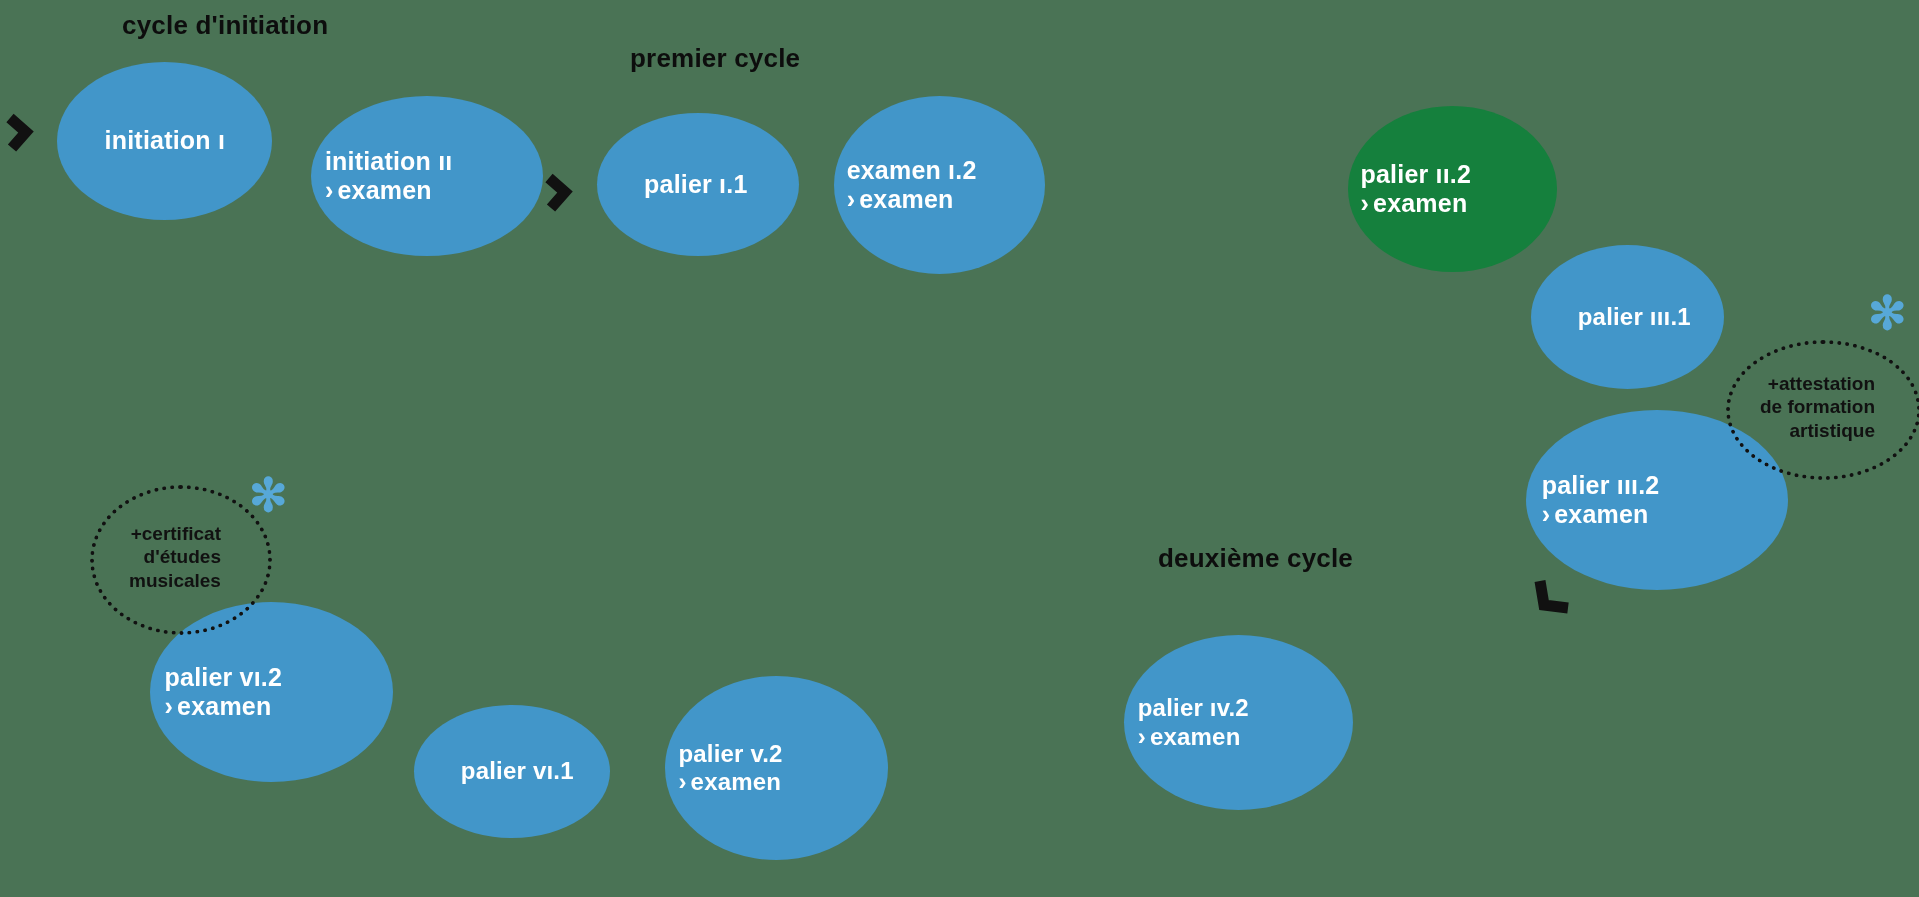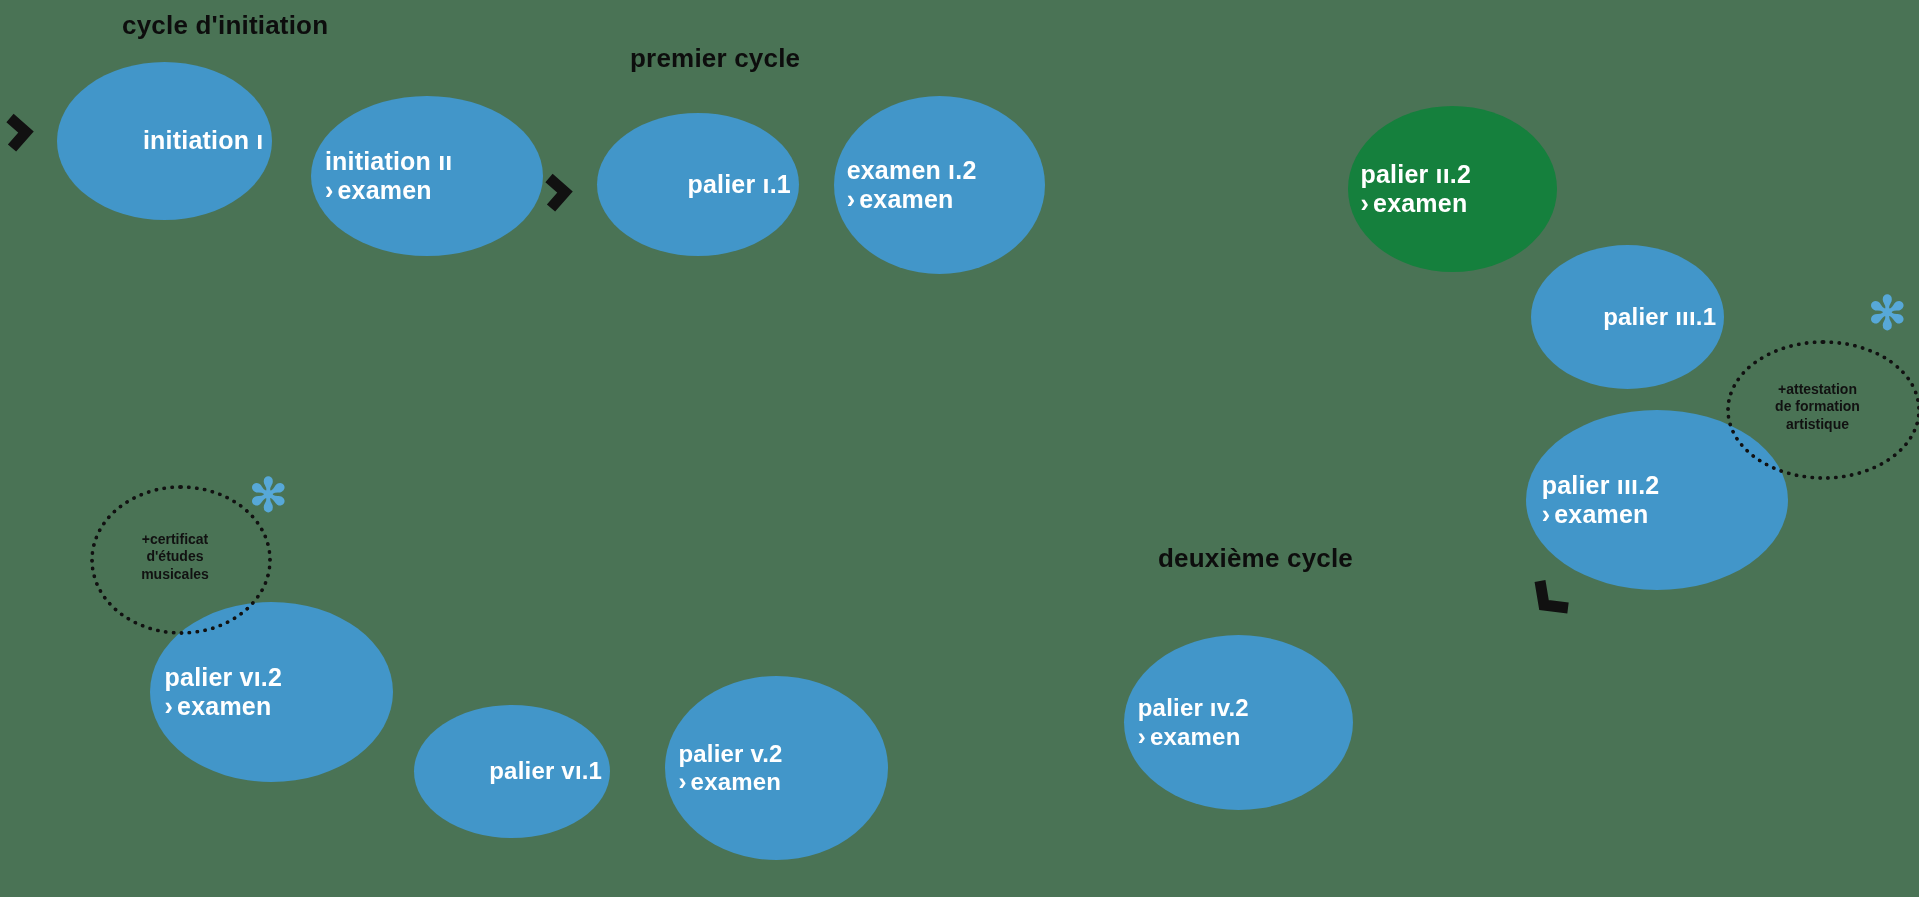--- a/index.html
+++ b/index.html
@@ -27,21 +27,21 @@
     color: #ffffff;
     font-weight: 600;
     letter-spacing: 0.2px;
     line-height: 1.18;
   }
   .node .txt {
     padding: 0 6%;
     width: 100%;
     text-align: left;
   }
-  .node.center .txt { text-align: right; padding: 0 4%; }
+  .node.center .txt { text-align: left; padding: 0 4%; margin-left: 39px; }
   .lbl-main { display: block; white-space: nowrap; }
   .lbl-exam { display: block; white-space: nowrap; }
   .chev {
     display: inline-block;
     margin-right: 4px;
     font-weight: 700;
   }
   .cycle-title {
     position: absolute;
     color: #0d0d0d;
@@ -58,23 +58,23 @@
     position: absolute;
     border: 4px dotted #111111;
     border-radius: 50%;
     display: flex;
     align-items: center;
     justify-content: center;
   }
   .annot .atxt {
     color: #111111;
     font-weight: 700;
-    font-size: 14px;
+    font-size: 19px;
     line-height: 1.22;
-    text-align: center;
+    text-align: right;
     white-space: pre-line;
     padding-right: 12px;
     padding-bottom: 6px;
   }
   .star {
     position: absolute;
     color: #57a8d8;
     font-size: 46px;
     font-weight: 700;
     line-height: 1;

